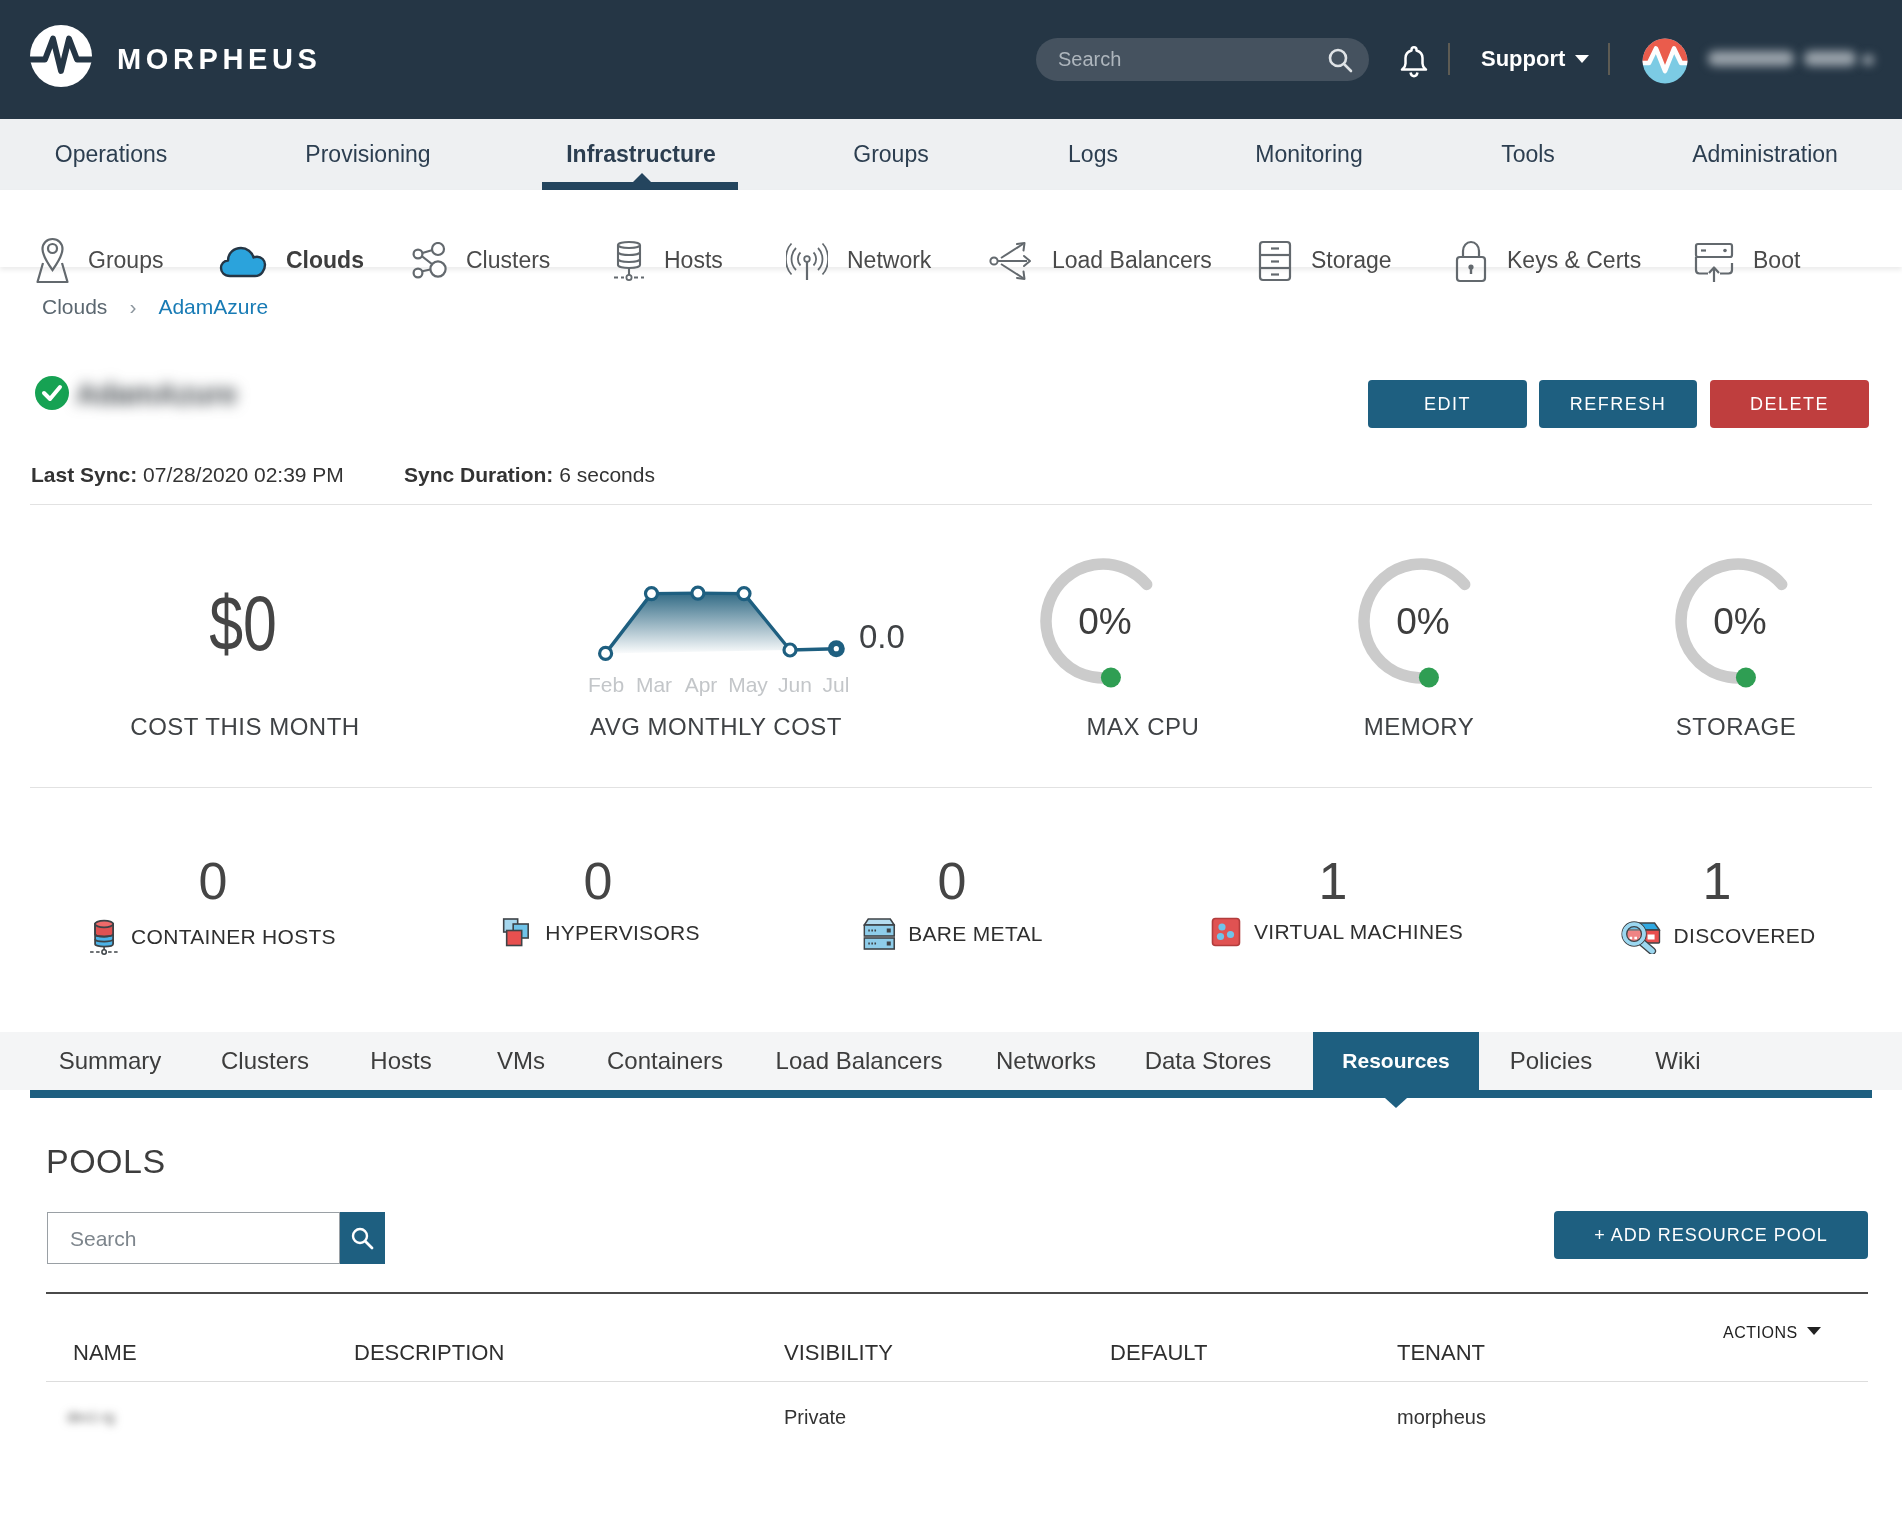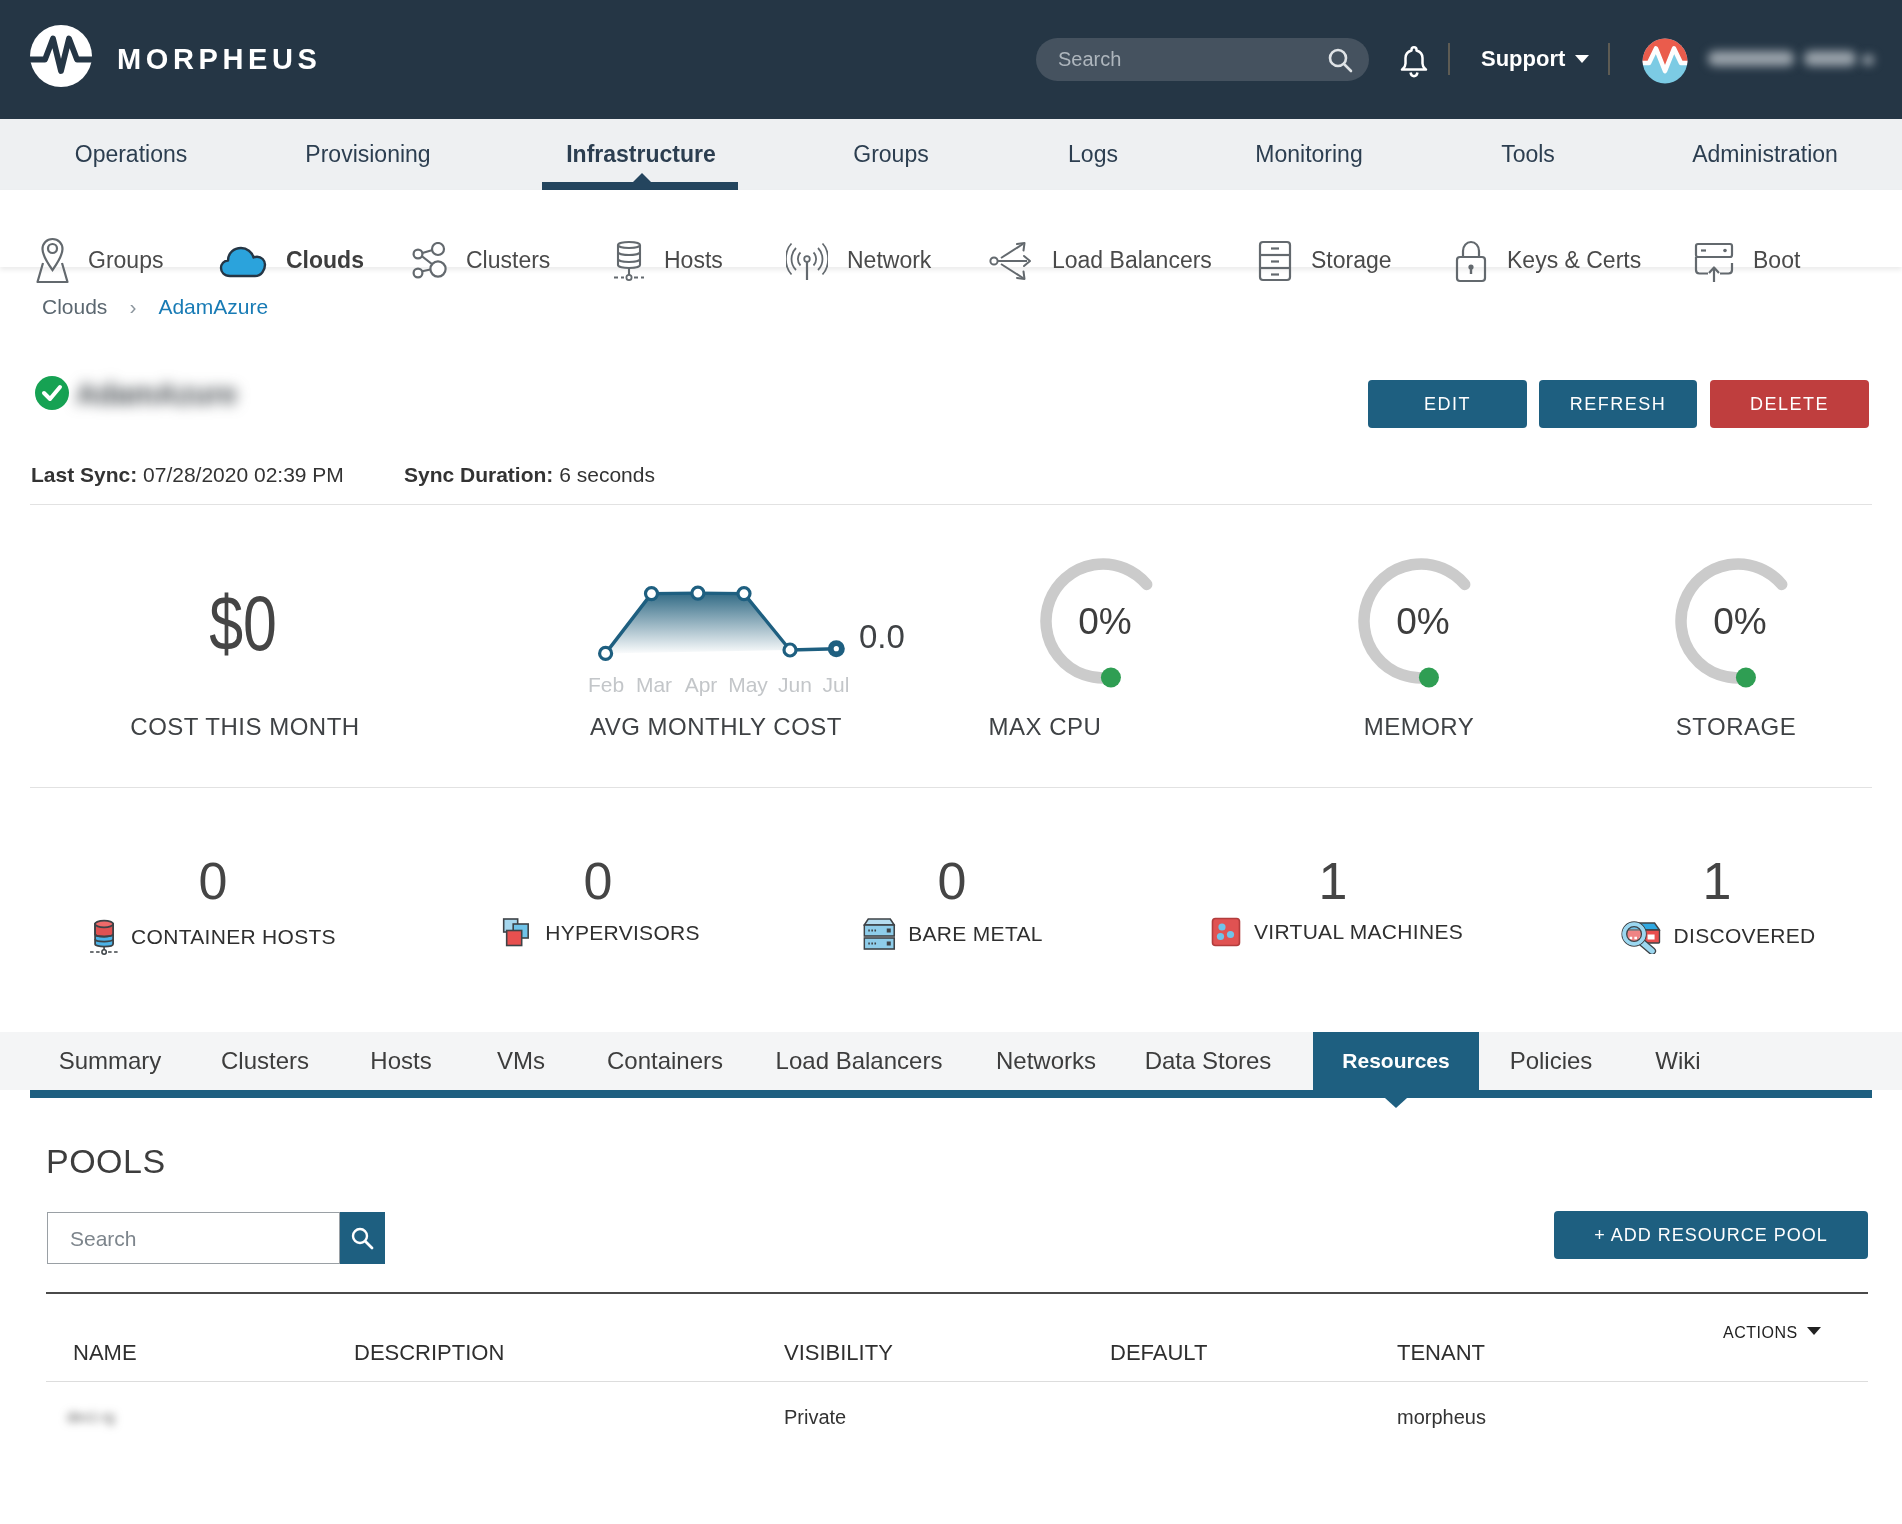--- a/index.html
+++ b/index.html
@@ -121,21 +121,21 @@
       <path d="M-2 25 L7 25 L14 10.5 L23 33 L32 10.5 L39 25 L48 25 L48 -2 L-2 -2 Z" fill="#ea5c4c"></path>
       <path d="M-2 25 L7 25 L14 10.5 L23 33 L32 10.5 L39 25 L48 25" fill="none" stroke="#fdfdfd" stroke-width="4.6" stroke-linejoin="round"></path>
     </g>
   </svg>
   <div class="ublob" style="left:1708px; width:86px;"></div>
   <div class="ublob" style="left:1804px; width:52px;"></div>
   <div class="ublob" style="left:1862px; width:12px; height:10px; top:55px;"></div>
 </div>
 
 <div id="mainnav">
-  <div class="itm" style="left:111px;margin-left:20px;">Operations</div>
+  <div class="itm" style="left:111px;">Operations</div>
   <div class="itm" style="left:368px;">Provisioning</div>
   <div class="itm act" style="left:641px;">Infrastructure</div>
   <div class="itm" style="left:891px;">Groups</div>
   <div class="itm" style="left:1093px;">Logs</div>
   <div class="itm" style="left:1309px;">Monitoring</div>
   <div class="itm" style="left:1528px;">Tools</div>
   <div class="itm" style="left:1765px;">Administration</div>
   <div id="infra-bar"></div>
   <div id="infra-caret"></div>
 </div>
@@ -291,21 +291,21 @@
 </svg>
 <svg class="gauge" style="left:1668px;" width="140" height="140" viewBox="-70 -70 140 140">
   <path d="M 43.7 -36.6 A 57 57 0 1 0 7.93 56.45" fill="none" stroke="#cbcbcb" stroke-width="11.5" stroke-linecap="round"></path>
   <circle cx="7.93" cy="56.45" r="10" fill="#2f9e53"></circle>
 </svg>
 <div class="gtxt" style="left:1105px; top:622px;">0%</div>
 <div class="gtxt" style="left:1423px; top:622px;">0%</div>
 <div class="gtxt" style="left:1740px; top:622px;">0%</div>
 <div id="chartval">0.0</div>
 <div class="statlbl" style="left:716px; top:713px;">AVG MONTHLY COST</div>
-<div class="statlbl" style="left:1045px; top:713px;">MAX CPU</div>
+<div class="statlbl" style="left:1143px; top:713px;">MAX CPU</div>
 <div class="statlbl" style="left:1419px; top:713px;">MEMORY</div>
 <div class="statlbl" style="left:1736px; top:713px;">STORAGE</div>
 
 <div class="hr" style="top:787px;"></div>
 
 <div class="cnum" style="left:213px;">0</div>
 <div class="cnum" style="left:598px;">0</div>
 <div class="cnum" style="left:952px;">0</div>
 <div class="cnum" style="left:1333px;">1</div>
 <div class="cnum" style="left:1717px;">1</div>

